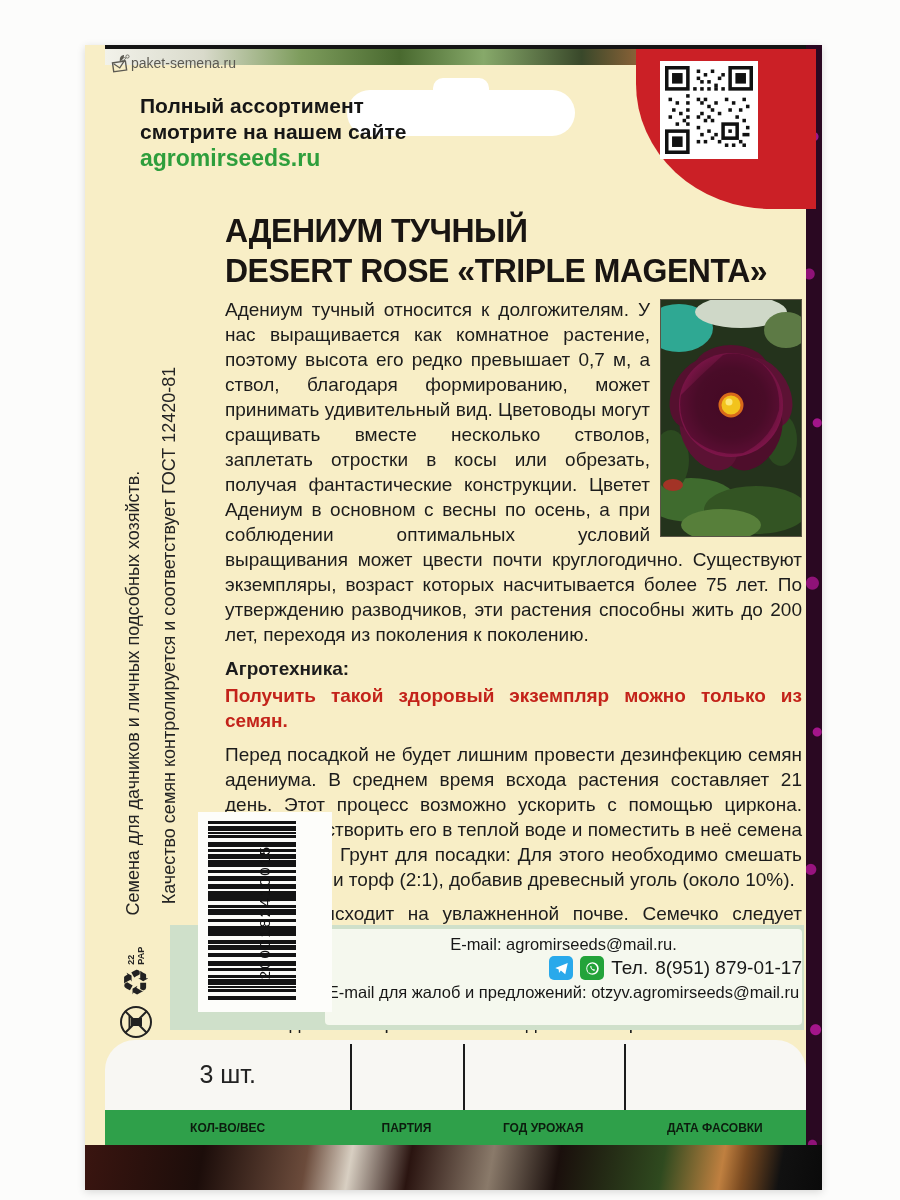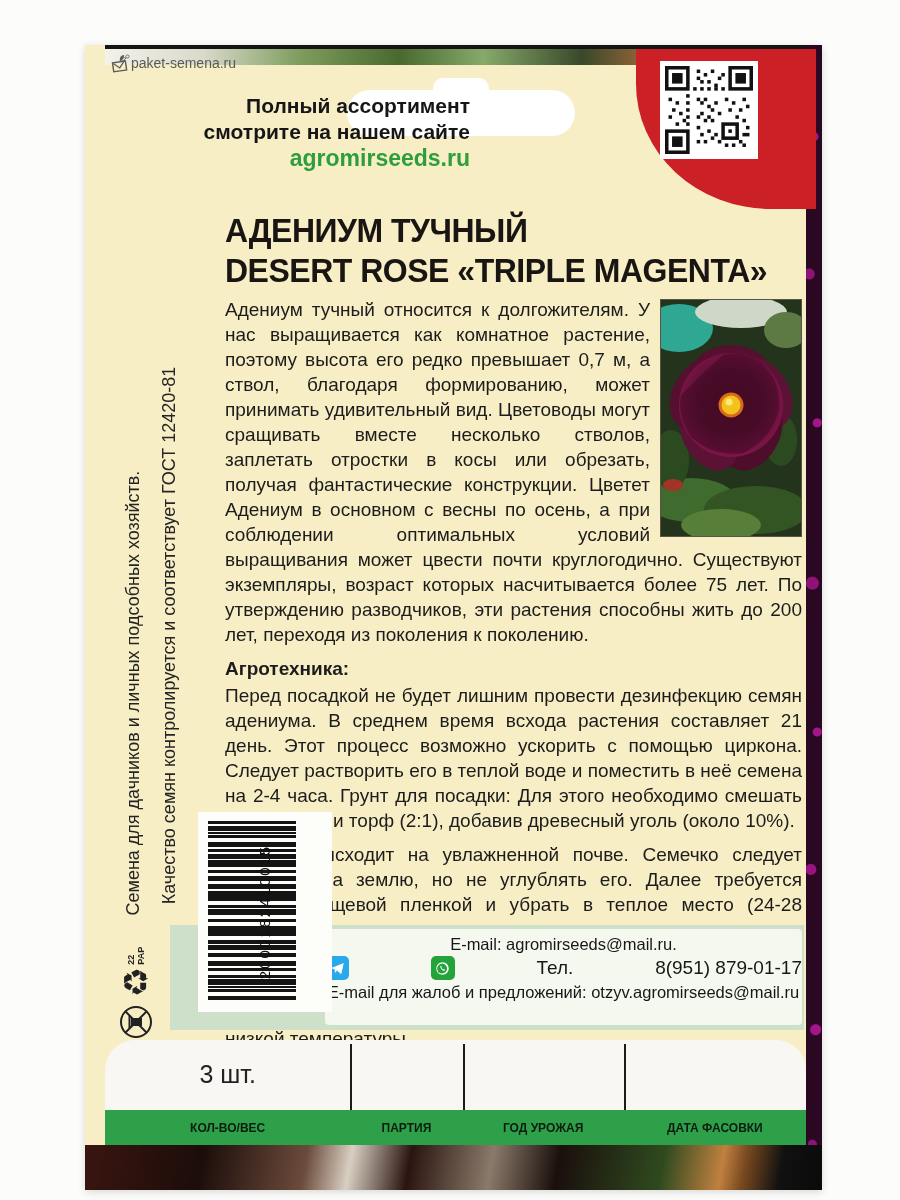--- a/index.html
+++ b/index.html
@@ -28,21 +28,21 @@
       border-bottom-left-radius:135px 125px;}
   .qr-box{position:absolute;top:12px;left:24px;width:98px;height:98px;background:#fff;padding:5px;box-sizing:border-box;}
   .qr-box svg{display:block;width:100%;height:100%;}
   
   .euro-slot{position:absolute;left:262px;top:45px;width:228px;height:46px;background:#ffffff;border-radius:23px;}
   .slot-bump{position:absolute;left:86px;top:-12px;width:56px;height:20px;background:#fff;border-radius:10px 10px 0 0;}
   
   .logo{position:absolute;left:26px;top:8px;display:flex;align-items:center;color:#5c5a52;font-size:14px;}
   .logo svg{display:block;}
   
-  .header{position:absolute;left:55px;top:48px;width:330px;text-align:right;font-weight:bold;
+  .header{position:absolute;left:55px;top:48px;width:330px;text-align:left;font-weight:bold;
           font-size:21px;line-height:26px;color:#161616;}
   .header .site{color:#2e9e3c;font-size:23px;}
   
   .title{position:absolute;left:140px;top:165px;width:580px;font-weight:bold;color:#191512;
          font-size:34px;line-height:40px;letter-spacing:-0.5px;transform:scaleX(.94);transform-origin:left top;}
   
   .body-text{position:absolute;left:140px;top:252px;width:577px;font-size:19px;line-height:25px;
              text-align:justify;color:#1c1c1c;}
   .body-text p{margin:0 0 9px 0;}
   .flower-box{float:right;width:142px;height:238px;margin:2px 0 6px 10px;border:1px solid #5a5445;
@@ -62,21 +62,21 @@
       repeating-linear-gradient(180deg,#141414 0 2px,transparent 2px 11px),
       repeating-linear-gradient(180deg,transparent 0 5px,#141414 5px 9px,transparent 9px 17px);}
   .bc-num{position:absolute;left:-26px;top:91px;width:186px;height:18px;transform:rotate(-90deg);
           text-align:center;font-size:15px;letter-spacing:2px;color:#111;}
   
   .green-strip{position:absolute;left:85px;right:18px;top:880px;height:105px;background:#cfe0ca;}
   .contact-panel{position:absolute;left:240px;right:20px;top:884px;height:96px;background:#f5f8ee;
                  border-radius:4px;text-align:center;font-size:16.5px;color:#171717;padding-top:4px;box-sizing:border-box;}
   .contact-panel .row{line-height:22px;}
   .contact-panel b{font-weight:bold;}
-  .phone-row{display:flex;align-items:center;justify-content:space-between;gap:7px;font-size:19px;line-height:26px;}
+  .phone-row{display:flex;align-items:center;justify-content:flex-end;gap:7px;font-size:19px;line-height:26px;}
   .msgr{width:24px;height:24px;border-radius:5px;display:inline-flex;align-items:center;justify-content:center;}
   .tg{background:#29a9eb;}
   .wa{background:#23a33a;}
   
   .recycle{position:absolute;left:12px;top:902px;width:78px;height:104px;color:#222;}
   .rec-item{transform:rotate(-90deg);display:flex;align-items:center;justify-content:center;gap:2px;height:50px;}
   .rec-tri{font-size:34px;line-height:34px;}
   .rec-txt{font-size:9px;font-weight:bold;line-height:10px;text-align:left;}
   
   .bottom-table{position:absolute;left:20px;right:16px;top:995px;height:105px;}
@@ -248,20 +248,21 @@
             <circle r="52" fill="url(#fg)"></circle>
             <path d="M-50 -10 Q-30 -30 -8 -50 Q10 -55 30 -42 Q50 -25 48 5 Q40 35 12 48 Q-18 52 -40 32 Q-54 12 -50 -10 Z" fill="#400a23" opacity=".55"></path>
             <circle r="11" fill="#f2c31d"></circle>
             <circle r="11" fill="none" stroke="#d96a1a" stroke-width="3"></circle>
             <circle cx="-2" cy="-3" r="3.5" fill="#fce77a"></circle>
           </g>
         </svg>
       </span><span>Адениум тучный относится к долгожителям. У нас выращивается как комнатное растение, поэтому высота его редко превышает 0,7 м, а ствол, благодаря формированию, может принимать удивительный вид. Цветоводы могут сращивать вместе несколько стволов, заплетать отростки в косы или обрезать, получая фантастические конструкции. Цветет Адениум в основном с весны по осень, а при соблюдении оптимальных условий выращивания может цвести почти круглогодично. Существуют экземпляры, возраст которых насчитывается более 75 лет. По утверждению разводчиков, эти растения способны жить до 200 лет, переходя из поколения к поколению.</span>
     </p>
     <p class="agro">Агротехника:</p>
+    <p class="agro-red">Получить такой здоровый экземпляр можно только из семян.</p>
     <p>Перед посадкой не будет лишним провести дезинфекцию семян адениума. В среднем время всхода растения составляет 21 день. Этот процесс возможно ускорить с помощью циркона. Следует растворить его в теплой воде и поместить в неё семена на 2-4 часа. Грунт для посадки: Для этого необходимо смешать вермикулит и торф (2:1), добавив древесный уголь (около 10%).</p>
     <p>Посев происходит на увлажненной почве. Семечко следует положить на землю, но не углублять его. Далее требуется закрыть пищевой пленкой и убрать в теплое место (24-28 градусов).</p>
     <p class="p4">Необходимо пресечь попадание прямого солнечного света на посаженные семена. Также крайне не рекомендуется наличие сквозняков и низкой температуры.</p>
   </div>
 
   <div class="green-strip"></div>
 
   <div class="contact-panel">
     <div class="row">E-mail: agromirseeds@mail.ru.</div>
     <div class="phone-row">

